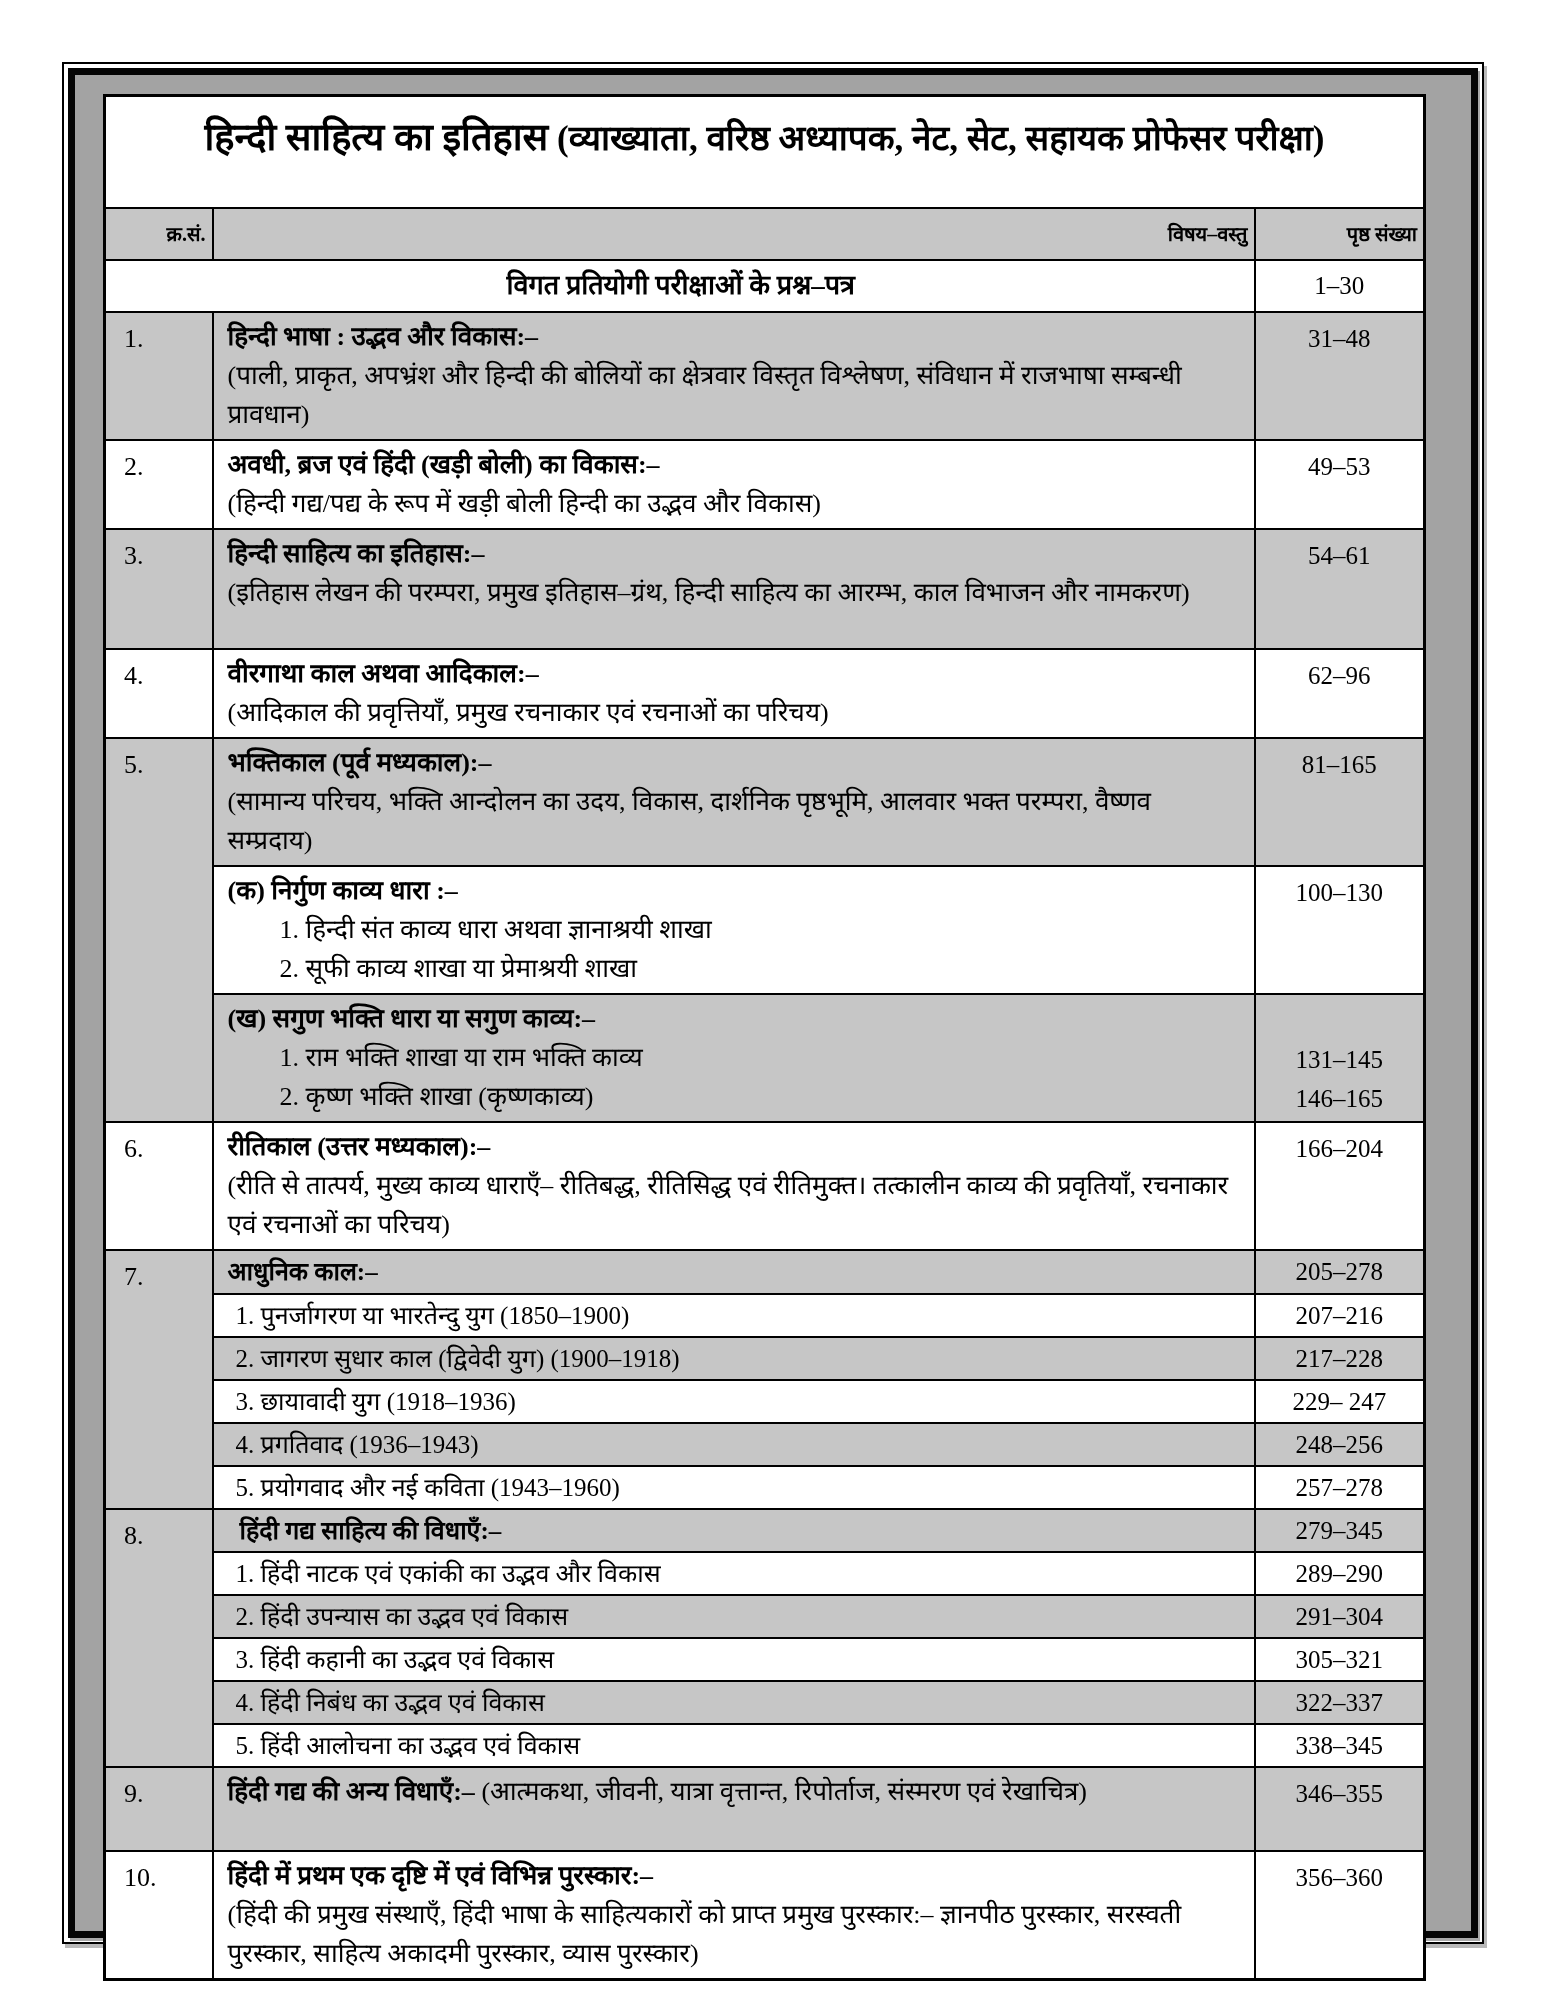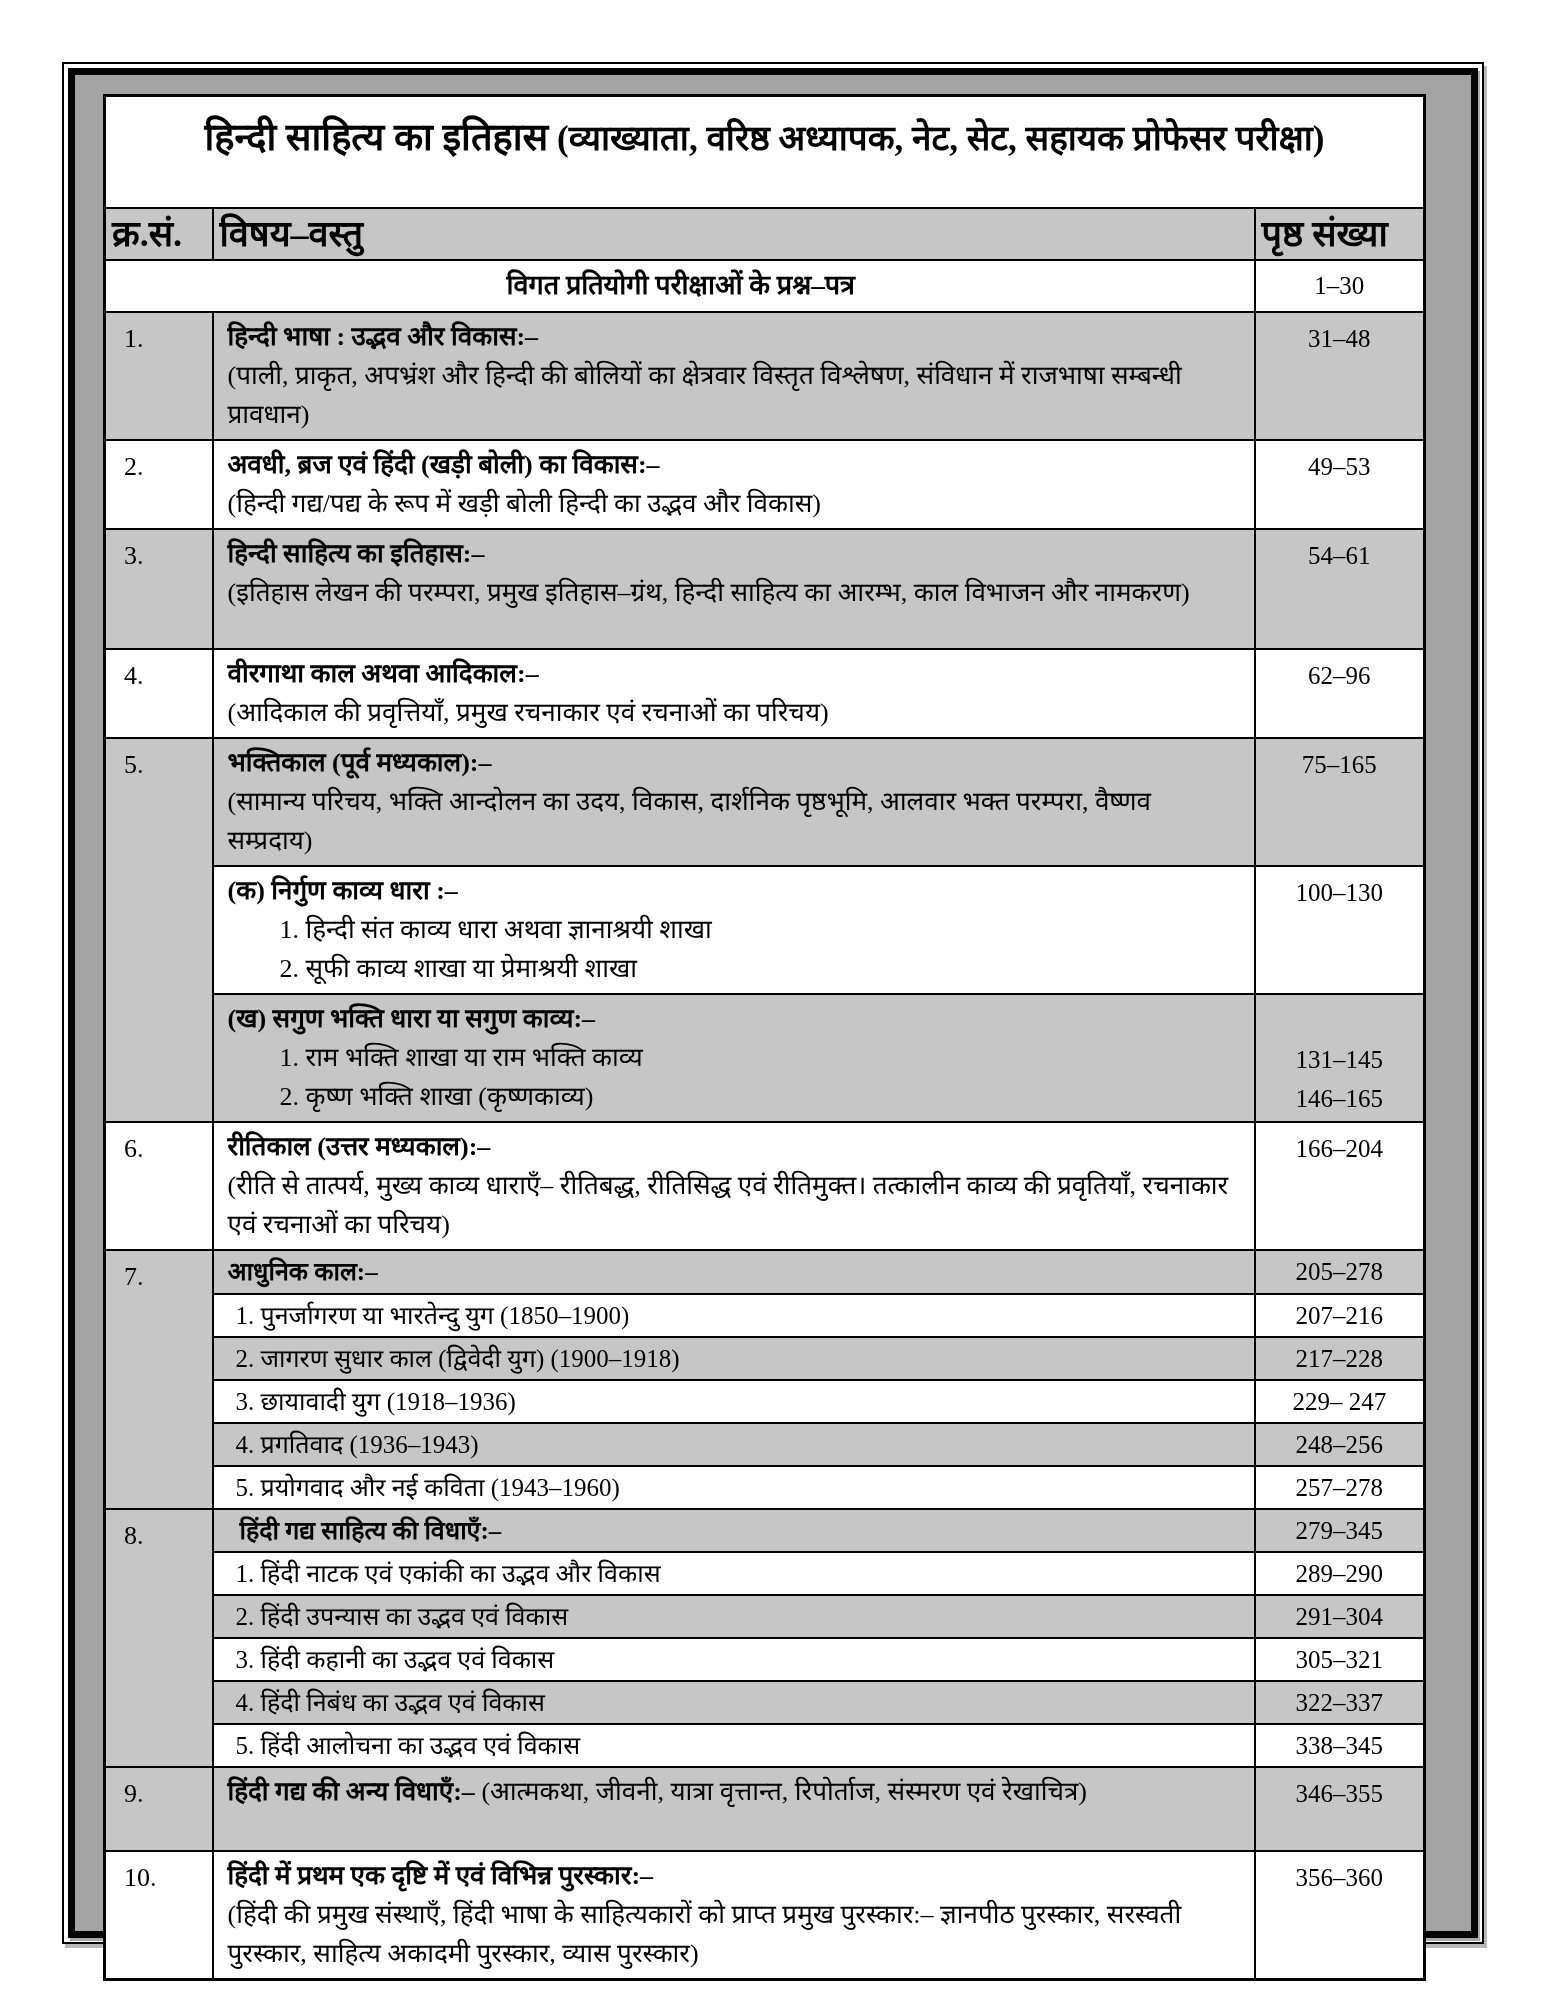--- a/index.html
+++ b/index.html
@@ -56,23 +56,23 @@
 
   td.title-cell {
     text-align: center;
     padding: 12px 70px 10px 70px;
     line-height: 57px;
   }
   .book-title-main { font-weight: bold; font-size: 38px; }
   .book-title-paren { font-weight: bold; font-size: 35px; }
 
   th.colhead {
-    text-align: left;
+    text-align: right;
     font-weight: bold;
-    font-size: 36px;
+    font-size: 20px;
     vertical-align: middle;
     padding: 4px 6px;
     line-height: 34px;
   }
   td.intro-cell {
     text-align: center;
     font-weight: bold;
     font-size: 27px;
     vertical-align: middle;
     margin-top: 48px;
@@ -165,21 +165,21 @@
         </td>
         <td class="pg-cell white">62–96</td>
       </tr>
 
       <tr style="height:124px;">
         <td class="no-cell gray" rowspan="3">5.</td>
         <td class="gray">
           <div class="sec-title">भक्तिकाल (पूर्व मध्यकाल):–</div>
           <div class="sec-desc">(सामान्य परिचय, भक्ति आन्दोलन का उदय, विकास, दार्शनिक पृष्ठभूमि, आलवार भक्त परम्परा, वैष्णव सम्प्रदाय)</div>
         </td>
-        <td class="pg-cell gray">75–165</td>
+        <td class="pg-cell gray">81–165</td>
       </tr>
 
       <tr style="height:116px;margin-left:36px;">
         <td class="white">
           <div class="sec-title">(क) निर्गुण काव्य धारा :–</div>
           <div class="sub-item">1. हिन्दी संत काव्य धारा अथवा ज्ञानाश्रयी शाखा</div>
           <div class="sub-item">2. सूफी काव्य शाखा या प्रेमाश्रयी शाखा</div>
         </td>
         <td class="pg-cell white">100–130</td>
       </tr>

